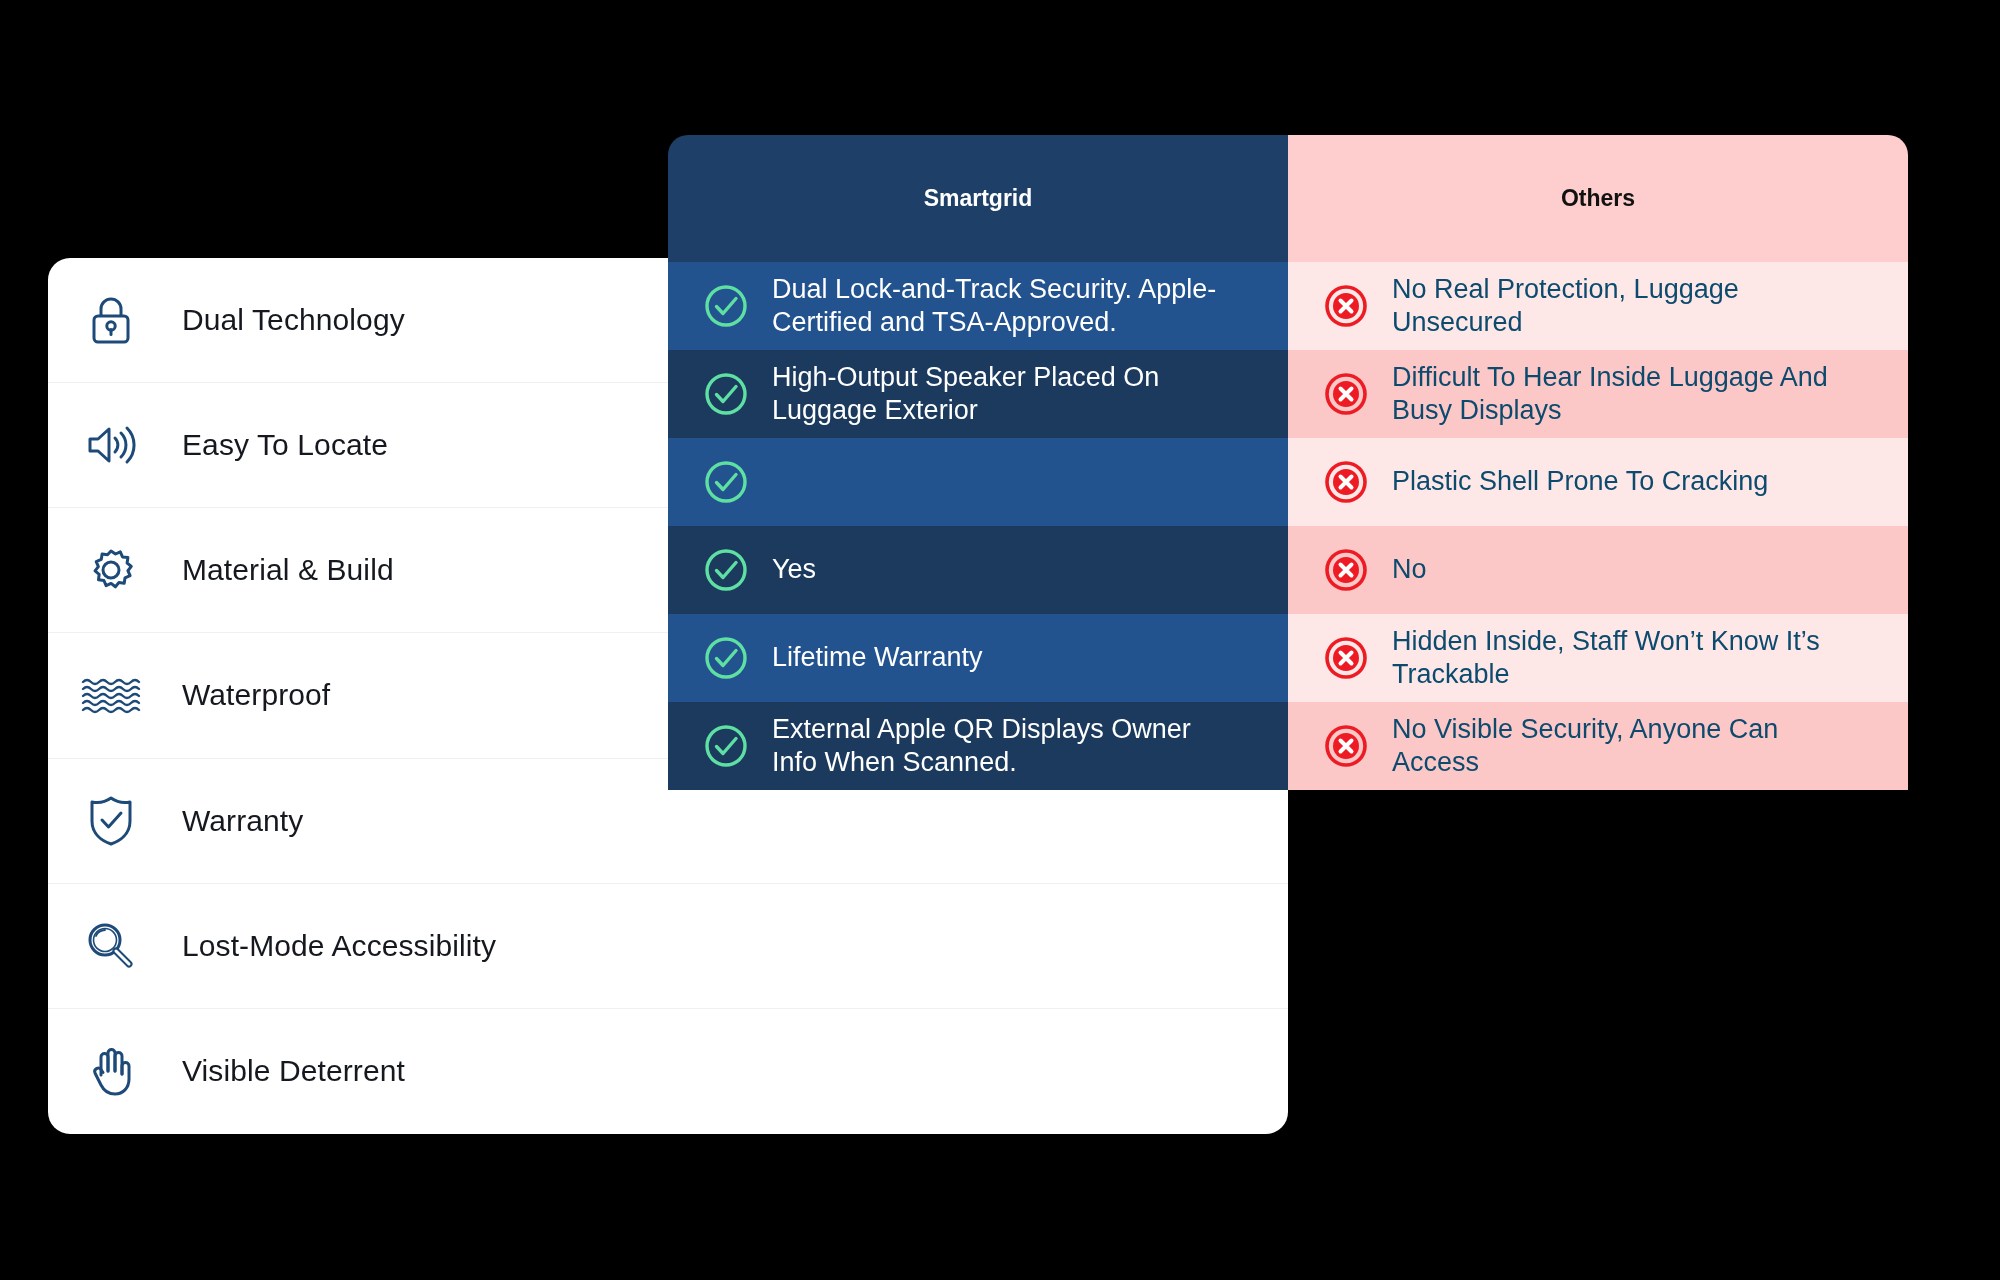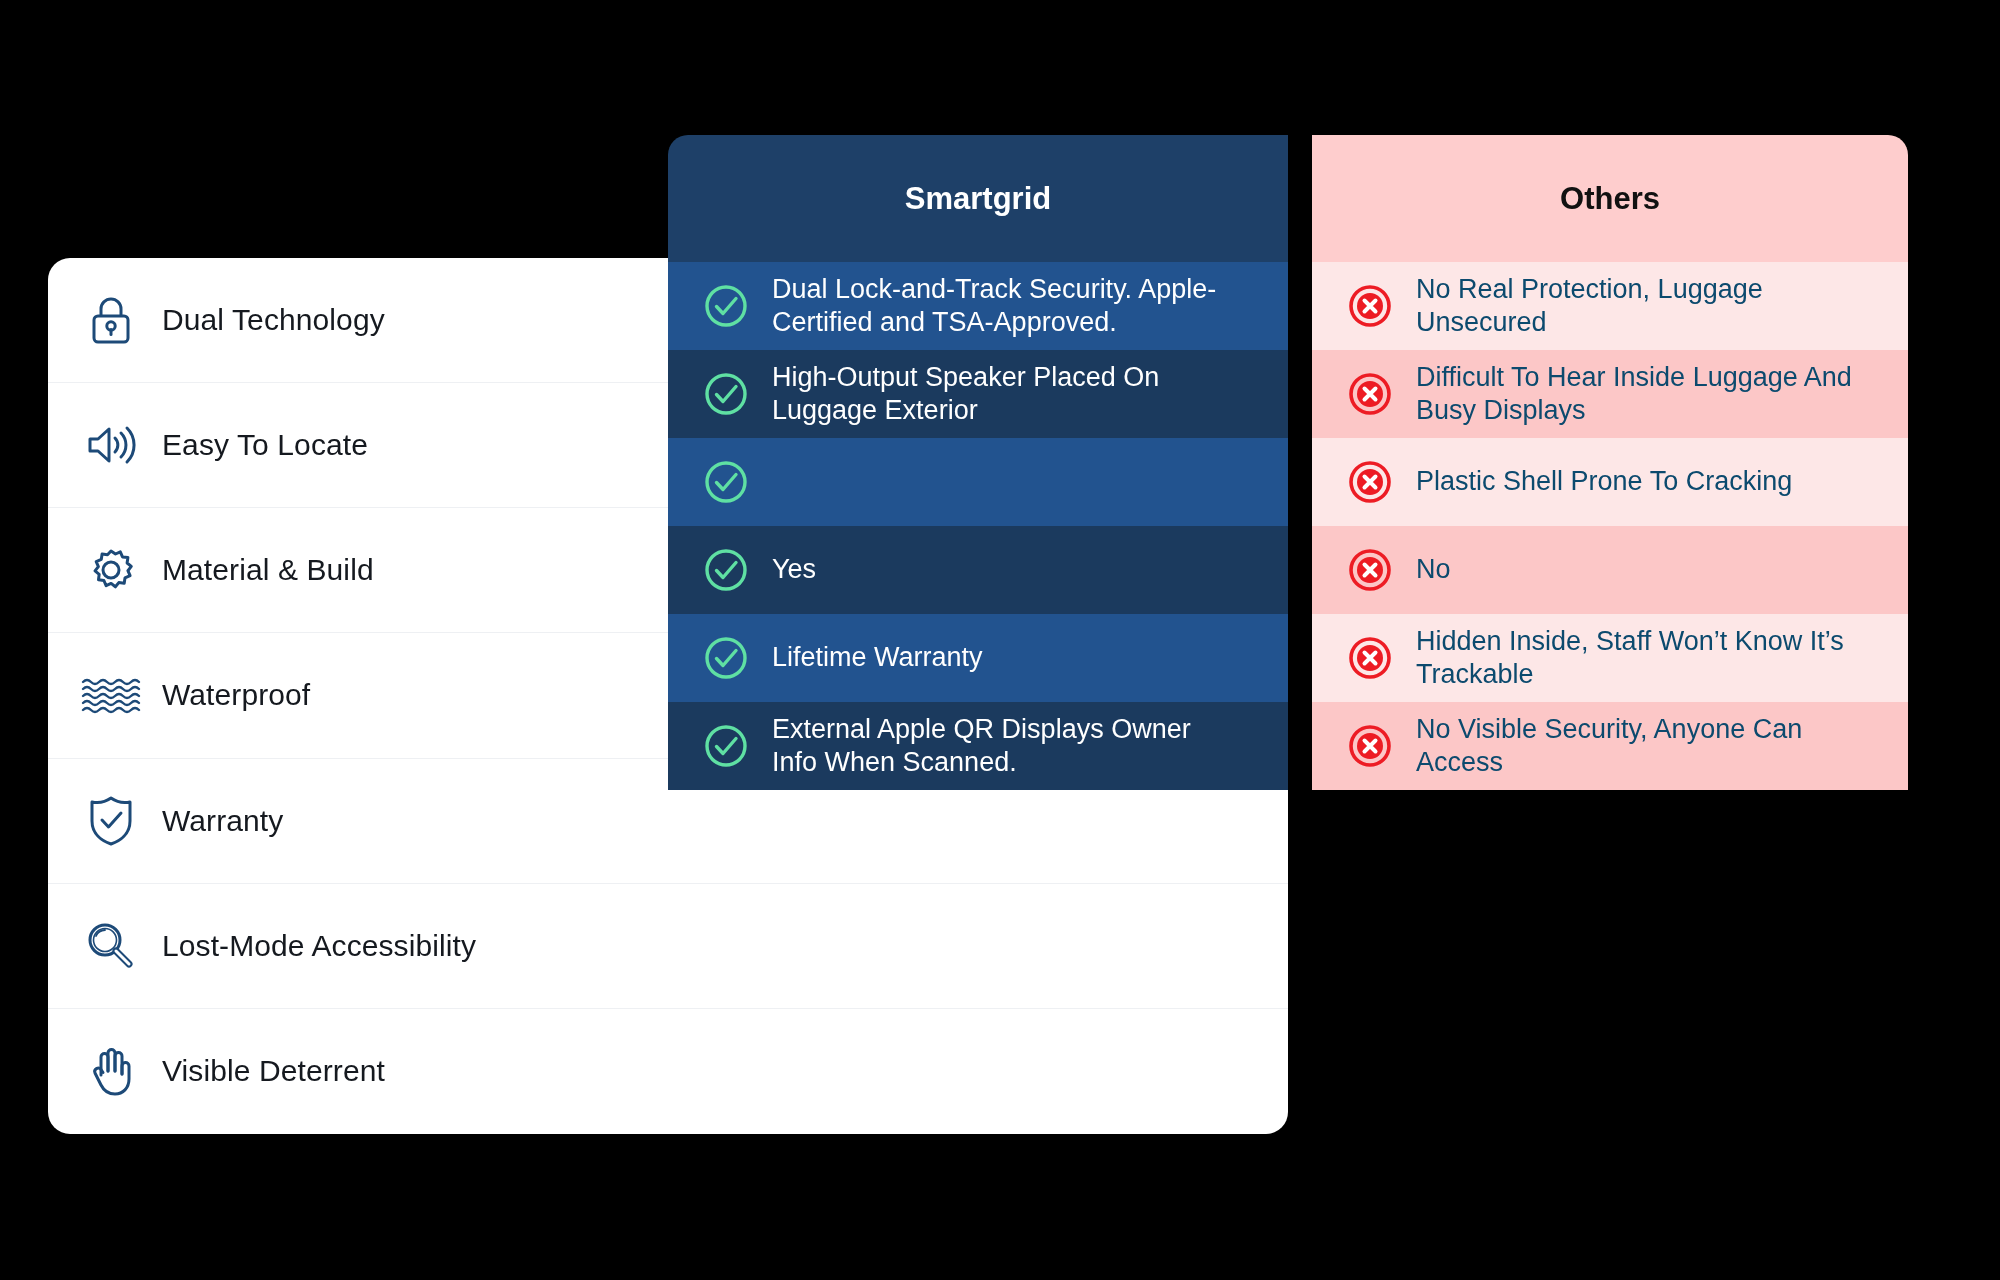--- a/index.html
+++ b/index.html
@@ -52,20 +52,21 @@
     color: #1d4a78;
     margin-right: 18px;
   }
   .feature-icon svg { display: block; }
 
   .feature-label {
     font-size: 30px;
     color: #15191f;
     letter-spacing: 0.1px;
     white-space: nowrap;
+    margin-left: 20px;
   }
 
   
   #compare {
     position: absolute;
     left: 668px;
     top: 135px;
     width: 1240px;
     height: 1010px;
     display: flex;
@@ -77,26 +78,26 @@
     width: 620px;
     display: flex;
     flex-direction: column;
   }
 
   .col-head {
     height: 127px;
     display: flex;
     align-items: center;
     justify-content: center;
-    font-size: 31px;
+    font-size: 23px;
     font-weight: bold;
   }
 
   #col-smartgrid { border-radius: 20px 0 0 0; overflow: hidden; }
-  #col-others    { border-radius: 0 20px 0 0; overflow: hidden; padding-left: 24px; }
+  #col-others    { border-radius: 0 20px 0 0; overflow: hidden; }
 
   #col-smartgrid .col-head { background: #1e4068; color: #ffffff; }
   #col-others .col-head    { background: #fecdcd; color: #111111; }
 
   .cell {
     height: 88px;
     display: flex;
     align-items: center;
     padding-left: 32px;
     padding-right: 22px;

